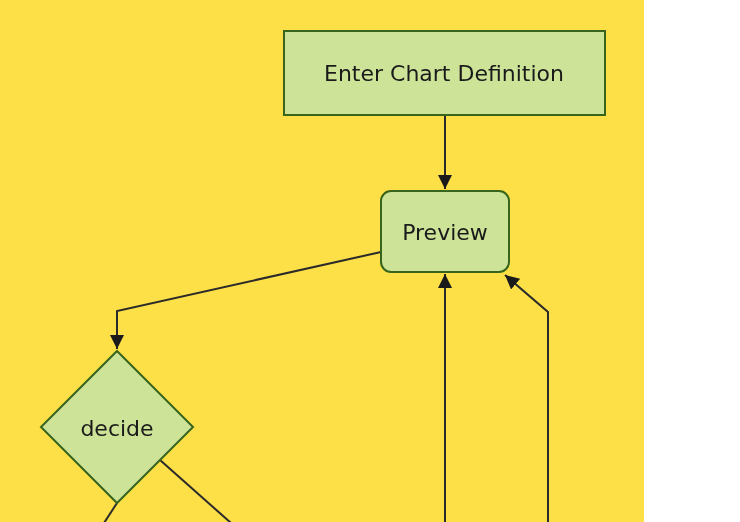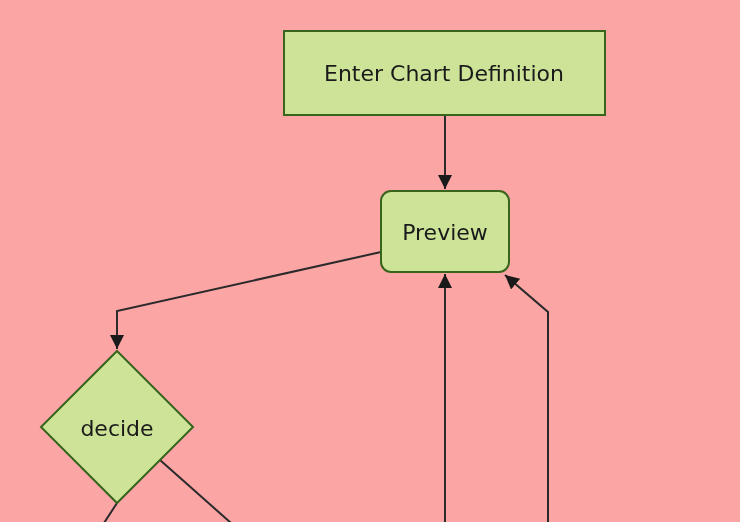--- a/index.html
+++ b/index.html
@@ -8,23 +8,23 @@
   }
   body {
     width: 740px;
     height: 522px;
     background: #ffffff;
     overflow: hidden;
     font-family: "DejaVu Sans", "Liberation Sans", sans-serif;
   }
   .canvas {
     position: relative;
-    width: 740px;
+    width: 644px;
     height: 522px;
-    background: #fca5a5;
+    background: #fde047;
   }
   .diagram-svg {
     display: block;
   }
   .node-label {
     font-family: "DejaVu Sans", "Liberation Sans", sans-serif;
     font-size: 22px;
   }
   .edge {
     fill: none;

